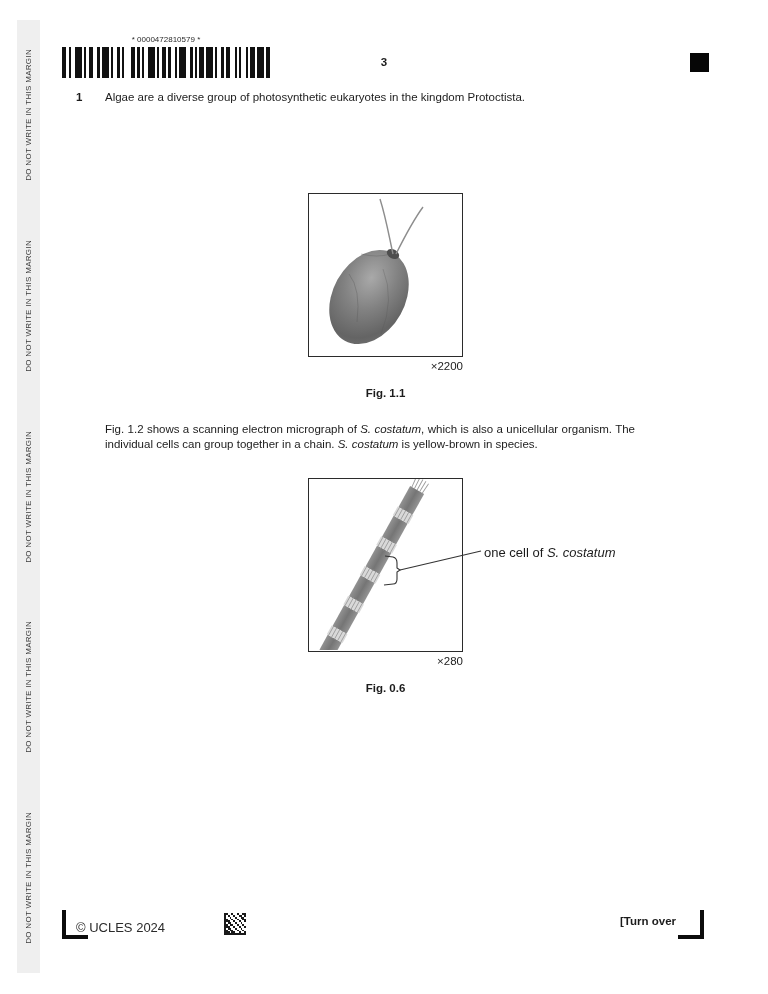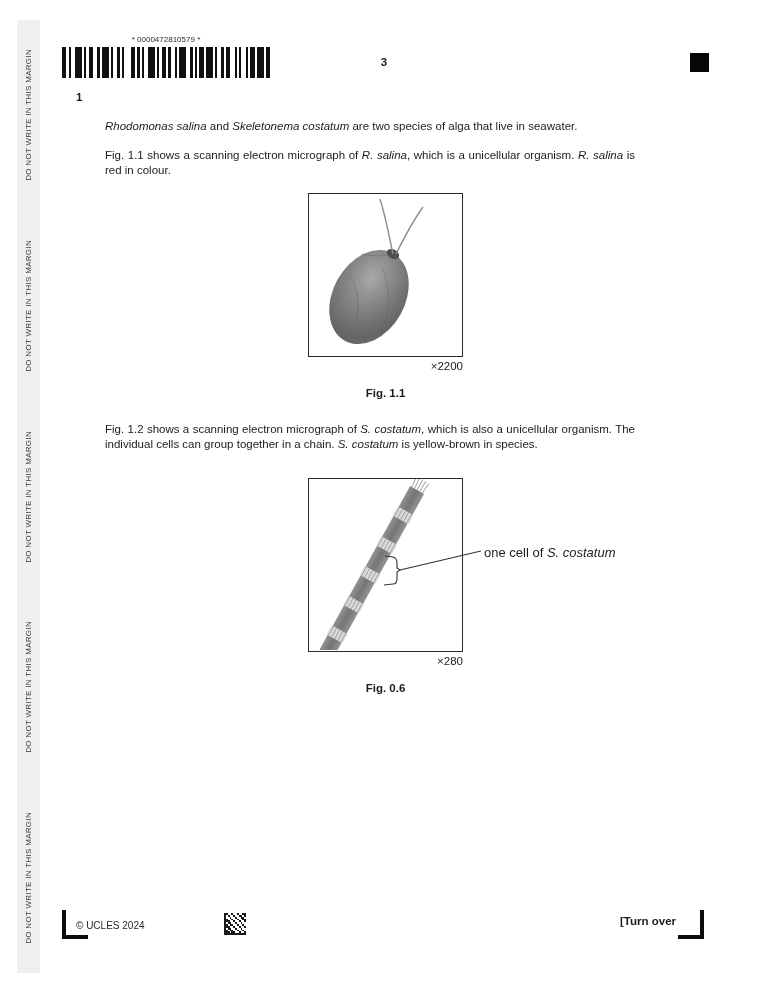--- a/index.html
+++ b/index.html
@@ -44,21 +44,21 @@
   .fig-mag { left:308px; width:155px; text-align:right; font-size:11.5px; }
   #fig1-mag { top:360px; }
   #fig2-mag { top:655px; }
   .fig-caption { left:308px; width:155px; text-align:center; font-weight:bold; font-size:11.5px; }
   #fig1-caption { top:387px; }
   #fig2-caption { top:682px; }
   #fig2-annotation-layer { left:300px; top:470px; width:340px; height:220px; pointer-events:none; }
   #cell-label { left:484px; top:545px; font-size:13px; white-space:nowrap; }
 
   
-  #footer-copyright { left:76px; top:920px; font-size:10px; color:#2a2a2a; }
+  #footer-copyright { left:76px; top:920px; font-size:13px; color:#2a2a2a; }
   #datamatrix-icon {
     left:224px; top:913px; width:22px; height:22px;
     display:grid; grid-template-columns:repeat(12,1fr); grid-template-rows:repeat(12,1fr);
   }
   #footer-paper-code { left:0; top:919px; width:768px; text-align:center; font-size:9px; color:#2a2a2a; }
   #footer-turn-over { left:460px; top:915px; width:216px; text-align:right; font-weight:bold; font-size:11.5px; }
   #corner-bracket-left  { left:62px;  top:910px; width:26px; height:29px; border-left:4px solid #0c0c0c; border-bottom:4px solid #0c0c0c; }
   #corner-bracket-right { left:678px; top:910px; width:26px; height:29px; border-right:4px solid #0c0c0c; border-bottom:4px solid #0c0c0c; }
 </style>
 </head>
@@ -147,22 +147,21 @@
       <div style="flex-grow: 2; background: rgb(17, 17, 17);"></div>
       <div style="flex-grow: 1; background: rgb(255, 255, 255);"></div>
       <div style="flex-grow: 3; background: rgb(17, 17, 17);"></div>
       <div style="flex-grow: 1; background: rgb(255, 255, 255);"></div>
       <div style="flex-grow: 2; background: rgb(17, 17, 17);"></div>
     </div>
   <div id="page-number" class="abs">3</div>
   <div id="registration-mark" class="abs"></div>
 
   <div id="q-number" class="abs body-text">1</div>
-  <div id="para-species" class="abs para body-text"><span style="font-style: italic;">Rhodomonas salina</span><span> and </span><span style="font-style: italic;">Skeletonema costatum</span><span> are two species of alga that live in seawater.</span></div>
-  <div id="para-fig1" class="abs para body-text"><span>Fig. 1.1 shows a scanning electron micrograph of </span><span style="font-style: italic;">R. salina</span><span>, which is a unicellular organism. </span><span style="font-style: italic;">R. salina</span><span> is red in colour.</span></div>
+  <div id="para-intro" class="abs para body-text"><span>Algae are a diverse group of photosynthetic eukaryotes in the kingdom Protoctista.</span></div>
 
   <div id="fig1-box" class="abs fig-box">
     <svg width="152" height="161" viewBox="0 0 152 161">
       <defs>
         <radialGradient id="cellg" cx="40%" cy="32%" r="75%">
           <stop offset="0%" stop-color="#a9a9a9"></stop>
           <stop offset="45%" stop-color="#828282"></stop>
           <stop offset="85%" stop-color="#646464"></stop>
           <stop offset="100%" stop-color="#6e6e6e"></stop>
         </radialGradient>

